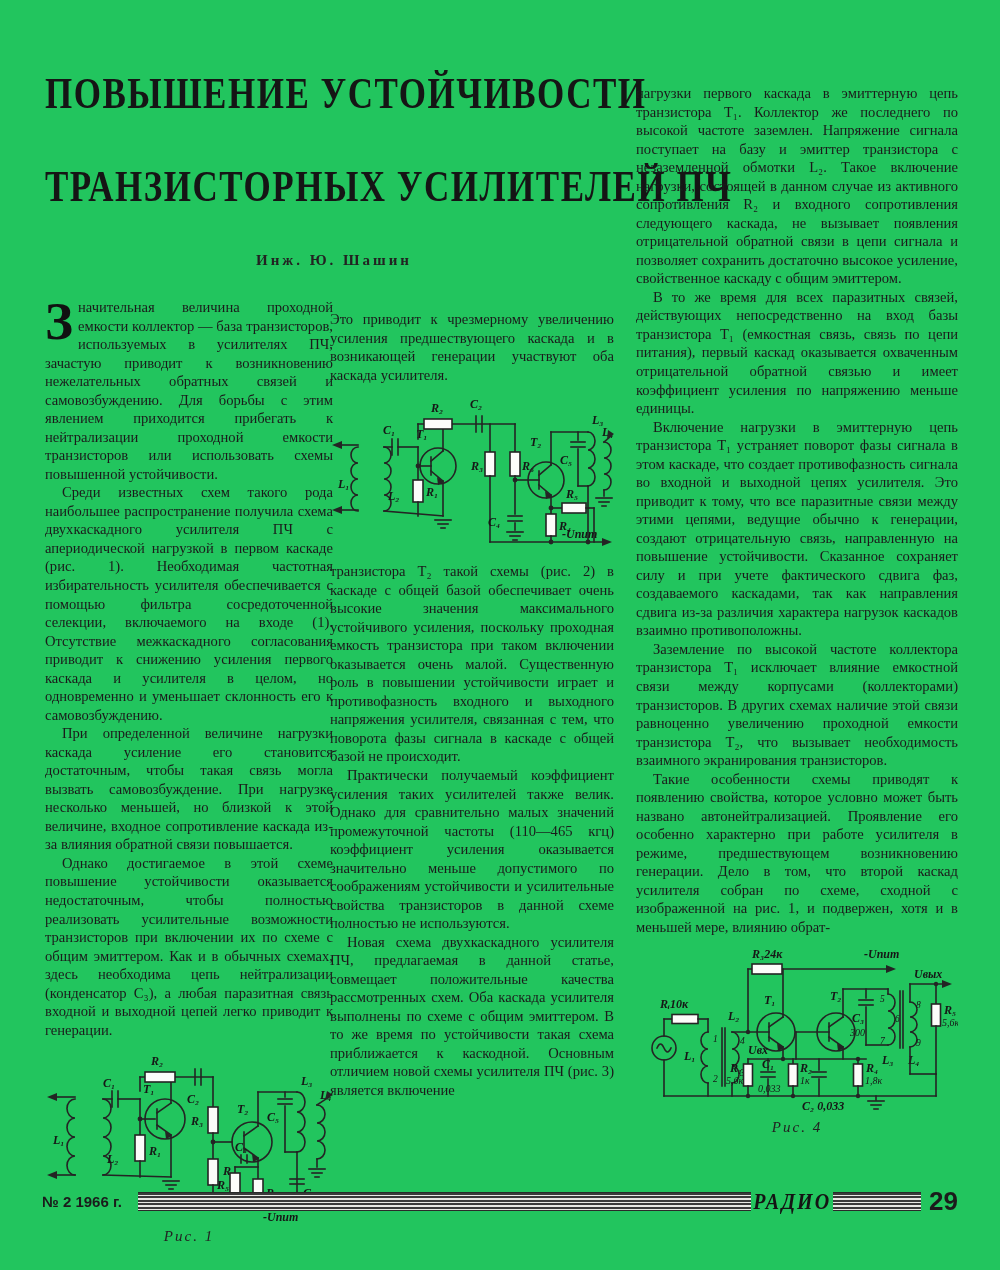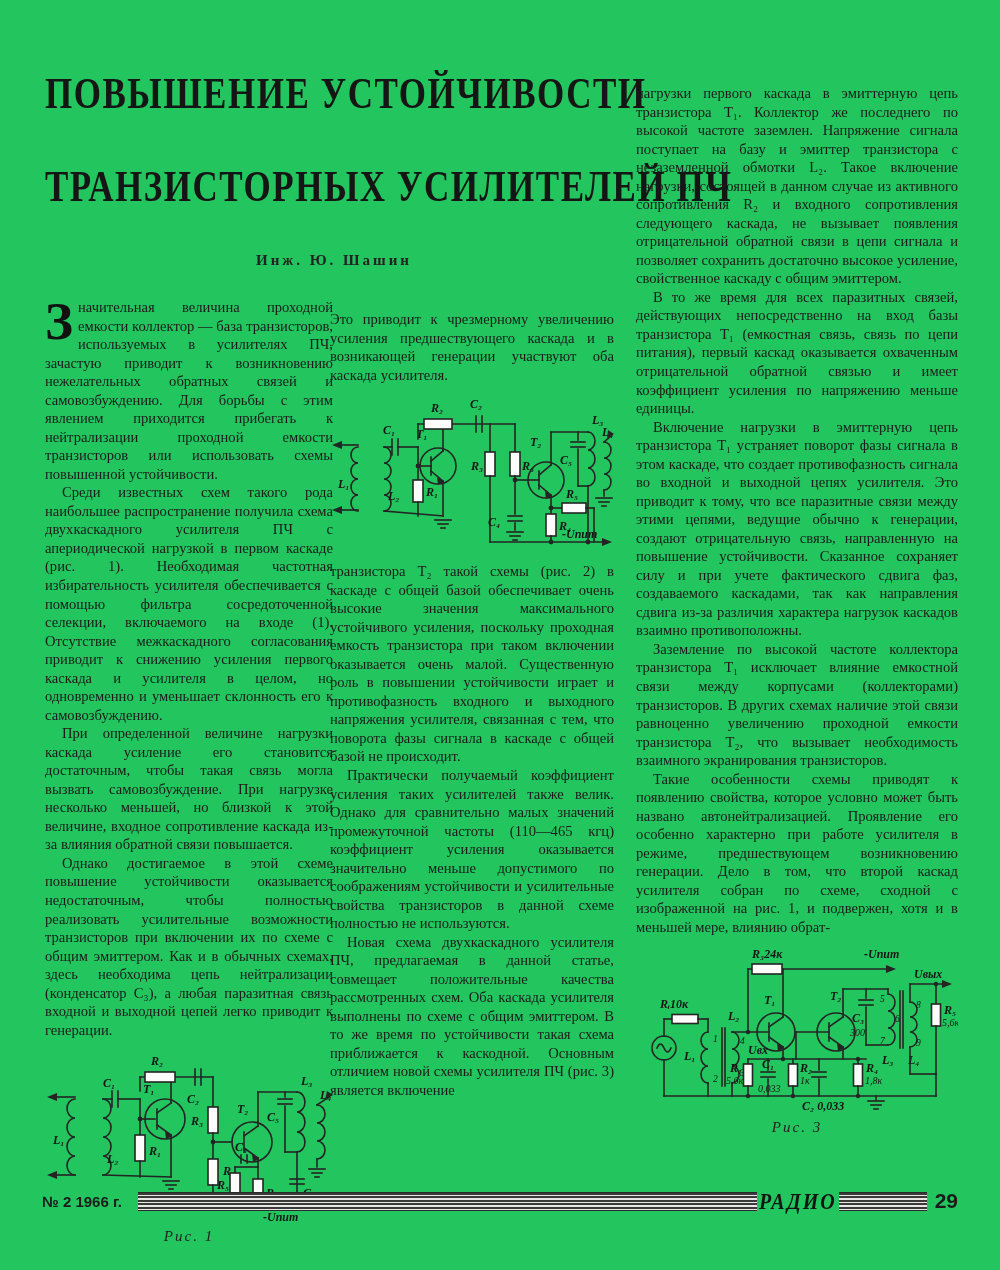--- a/index.html
+++ b/index.html
@@ -60,21 +60,21 @@
     height:17px;border-top:1px solid #2a2a2a;border-bottom:1px solid #2a2a2a;
     background:repeating-linear-gradient(to bottom,#3a3a3a 0 1.7px,#e8e8e4 1.7px 3.5px);
   }
   .stripes.long{flex:1;margin-left:14px;}
   .stripes.short{width:88px;}
   .radio-logo{
     font-family:"Liberation Serif", serif;font-weight:bold;font-style:italic;
     font-size:20px;letter-spacing:2px;color:#141414;white-space:nowrap;
     transform:scaleY(1.15);
   }
-  .pagenum{font-family:"Liberation Sans", sans-serif;font-weight:bold;font-size:21px;margin-left:6px;}
+  .pagenum{font-family:"Liberation Sans", sans-serif;font-weight:bold;font-size:26px;margin-left:6px;}
 </style>
 </head>
 <body>
 
 <div class="page">
 
   <div class="header">
     <div class="title-line">ПОВЫШЕНИЕ УСТОЙЧИВОСТИ</div>
     <div class="title-line">ТРАНЗИСТОРНЫХ УСИЛИТЕЛЕЙ ПЧ</div>
     <div class="author">Инж. Ю. Шашин</div>
@@ -451,21 +451,21 @@
 
         <line class="w" x1="28" y1="152" x2="300" y2="152"></line>
         <line class="w" x1="240" y1="152" x2="240" y2="156"></line>
         <line class="w" x1="232" y1="157" x2="248" y2="157"></line>
           <line class="w" x1="235" y1="161" x2="245" y2="161"></line>
           <line class="w" x1="238" y1="165" x2="242" y2="165"></line>
         <circle class="dot" cx="112" cy="152" r="2.2"></circle>
           <circle class="dot" cx="157" cy="152" r="2.2"></circle>
           <circle class="dot" cx="222" cy="152" r="2.2"></circle>
       </svg>
-      <div class="figcaption">Рис. 3</div>
+      <div class="figcaption">Рис. 4</div>
     </div>
   </div>
 
   <div class="footer">
     <span class="issue">№ 2 1966 г.</span>
     <div class="stripes long"></div>
     <span class="radio-logo">РАДИО</span>
     <div class="stripes short"></div>
     <span class="pagenum">29</span>
   </div>

